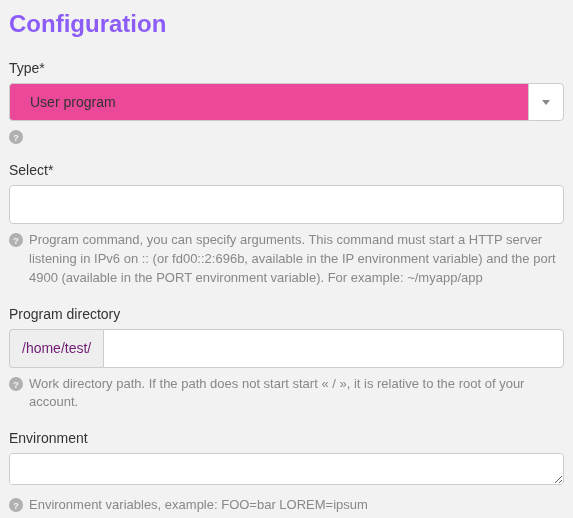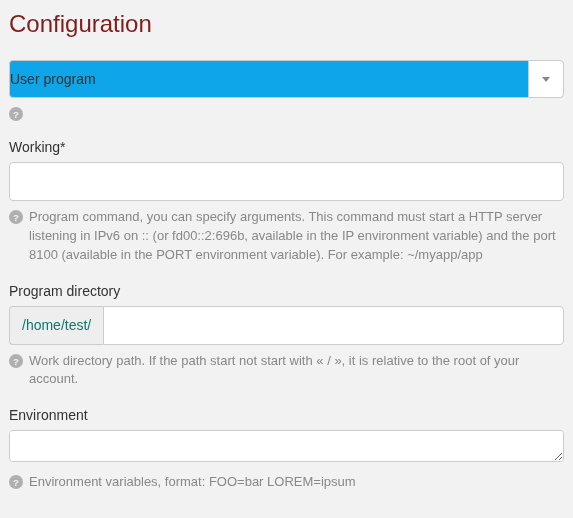--- a/index.html
+++ b/index.html
@@ -7,42 +7,42 @@
     font-family: -apple-system, BlinkMacSystemFont, "Segoe UI", "Helvetica Neue", Arial, sans-serif;
     background: #f2f2f2;
     color: #333;
     width: 573px;
     height: 518px;
     overflow: hidden;
     padding: 10px 9px;
   }
   h1.page-title {
     font-size: 24px;
-    font-weight: 400;
-    color: #7f1d1d;
+    font-weight: 700;
+    color: #8b5cf6;
     margin-bottom: 22px;
   }
   .form-group { margin-bottom: 18px; }
   .label {
     font-size: 14px;
     color: #333;
     display: block;
     margin-bottom: 7px;
   }
   .select-wrap {
     display: flex;
     width: 100%;
   }
   .select-field {
     flex: 1;
-    background: #0ea5e9;
+    background: #ec4899;
     border: 1px solid #ccc;
     border-right: none;
     border-radius: 4px 0 0 4px;
-    padding: 10px 0;
+    padding: 10px 20px;
     font-size: 14px;
     color: #333;
   }
   .select-btn {
     width: 36px;
     background: #fff;
     border: 1px solid #ccc;
     border-radius: 0 4px 4px 0;
     display: flex;
     align-items: center;
@@ -63,21 +63,21 @@
     display: flex;
     width: 100%;
   }
   .input-addon {
     background: #eeeeee;
     border: 1px solid #ccc;
     border-right: none;
     border-radius: 4px 0 0 4px;
     padding: 10px 12px;
     font-size: 14px;
-    color: #0f766e;
+    color: #701a75;
     white-space: nowrap;
   }
   .input-group .input-field {
     border-radius: 0 4px 4px 0;
     flex: 1;
   }
   .textarea-field {
     width: 100%;
     background: #fff;
     border: 1px solid #ccc;
@@ -106,20 +106,21 @@
   }
   .help-icon svg { display: block; }
   .chevron svg { display: block; }
 </style>
 </head>
 <body>
 
 <h1 class="page-title">Configuration</h1>
 
 <div class="form-group">
+  <label class="label">Type*</label>
   <div class="select-wrap">
     <div class="select-field">User program</div>
     <div class="select-btn">
       <span class="chevron">
         <svg width="8" height="5" viewBox="0 0 8 5">
             <path d="M0 0 L8 0 L4 5 Z" fill="#888"></path>
           </svg>
       </span>
     </div>
   </div>
@@ -127,55 +128,55 @@
     <span class="help-icon">
       <svg width="14" height="14" viewBox="0 0 16 16">
           <circle cx="8" cy="8" r="8" fill="#b0b0b0"></circle>
           <text x="8" y="12" text-anchor="middle" font-size="11" font-weight="bold" fill="#f2f2f2" font-family="Arial">?</text>
         </svg>
     </span>
   </div>
 </div>
 
 <div class="form-group">
-  <label class="label">Working*</label>
+  <label class="label">Select*</label>
   <input type="text" class="input-field" value="" style="">
   <div class="help">
     <span class="help-icon">
       <svg width="14" height="14" viewBox="0 0 16 16">
           <circle cx="8" cy="8" r="8" fill="#b0b0b0"></circle>
           <text x="8" y="12" text-anchor="middle" font-size="11" font-weight="bold" fill="#f2f2f2" font-family="Arial">?</text>
         </svg>
     </span>
-    <span>Program command, you can specify arguments. This command must start a HTTP server listening in IPv6 on :: (or fd00::2:696b, available in the IP environment variable) and the port 8100 (available in the PORT environment variable). For example: ~/myapp/app</span>
+    <span>Program command, you can specify arguments. This command must start a HTTP server listening in IPv6 on :: (or fd00::2:696b, available in the IP environment variable) and the port 4900 (available in the PORT environment variable). For example: ~/myapp/app</span>
   </div>
 </div>
 
 <div class="form-group">
   <label class="label">Program directory</label>
   <div class="input-group">
     <span class="input-addon">/home/test/</span>
     <input type="text" class="input-field" value="" style="">
   </div>
   <div class="help">
     <span class="help-icon">
       <svg width="14" height="14" viewBox="0 0 16 16">
           <circle cx="8" cy="8" r="8" fill="#b0b0b0"></circle>
           <text x="8" y="12" text-anchor="middle" font-size="11" font-weight="bold" fill="#f2f2f2" font-family="Arial">?</text>
         </svg>
     </span>
-    <span>Work directory path. If the path start not start with « / », it is relative to the root of your account.</span>
+    <span>Work directory path. If the path does not start start « / », it is relative to the root of your account.</span>
   </div>
 </div>
 
 <div class="form-group" style="margin-bottom:16px">
   <label class="label">Environment</label>
   <textarea class="textarea-field" style=""></textarea>
   <div class="help">
     <span class="help-icon">
       <svg width="14" height="14" viewBox="0 0 16 16">
           <circle cx="8" cy="8" r="8" fill="#b0b0b0"></circle>
           <text x="8" y="12" text-anchor="middle" font-size="11" font-weight="bold" fill="#f2f2f2" font-family="Arial">?</text>
         </svg>
     </span>
-    <span>Environment variables, format: FOO=bar LOREM=ipsum</span>
+    <span>Environment variables, example: FOO=bar LOREM=ipsum</span>
   </div>
 </div>
 
 </body></html>

